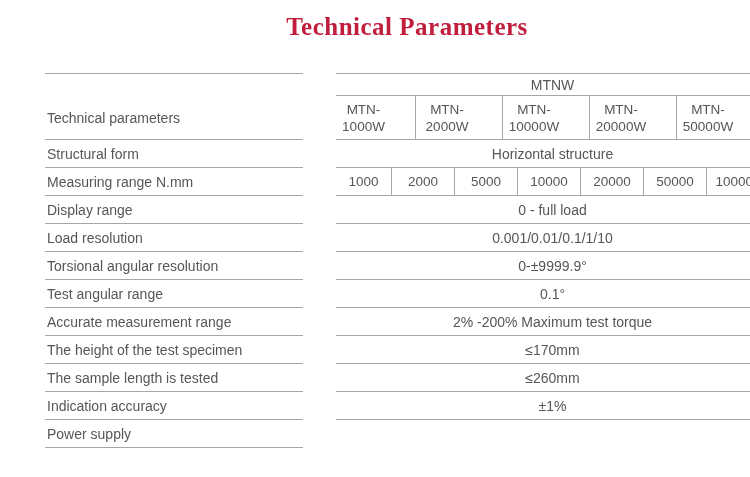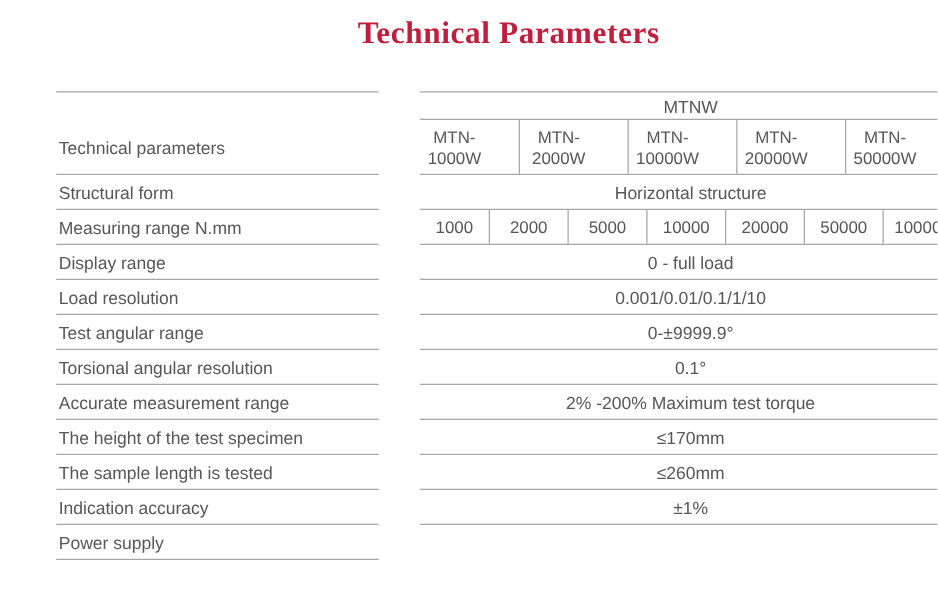--- a/index.html
+++ b/index.html
@@ -107,22 +107,22 @@
 <div class="stage">
 
   <div class="title">Technical Parameters</div>
 
   <div class="left-col">
     <div class="lcell lheader">Technical parameters</div>
     <div class="lcell lrow">Structural form</div>
     <div class="lcell lrow">Measuring range N.mm</div>
     <div class="lcell lrow">Display range</div>
     <div class="lcell lrow">Load resolution</div>
+    <div class="lcell lrow">Torsional angular resolution</div>
     <div class="lcell lrow">Test angular range</div>
-    <div class="lcell lrow">Torsional angular resolution</div>
     <div class="lcell lrow">Accurate measurement range</div>
     <div class="lcell lrow">The height of the test specimen</div>
     <div class="lcell lrow">The sample length is tested</div>
     <div class="lcell lrow">Indication accuracy</div>
     <div class="lcell lrow">Power supply</div>
   </div>
 
   <div class="right-col">
     <div class="group-row">MTNW</div>
 

